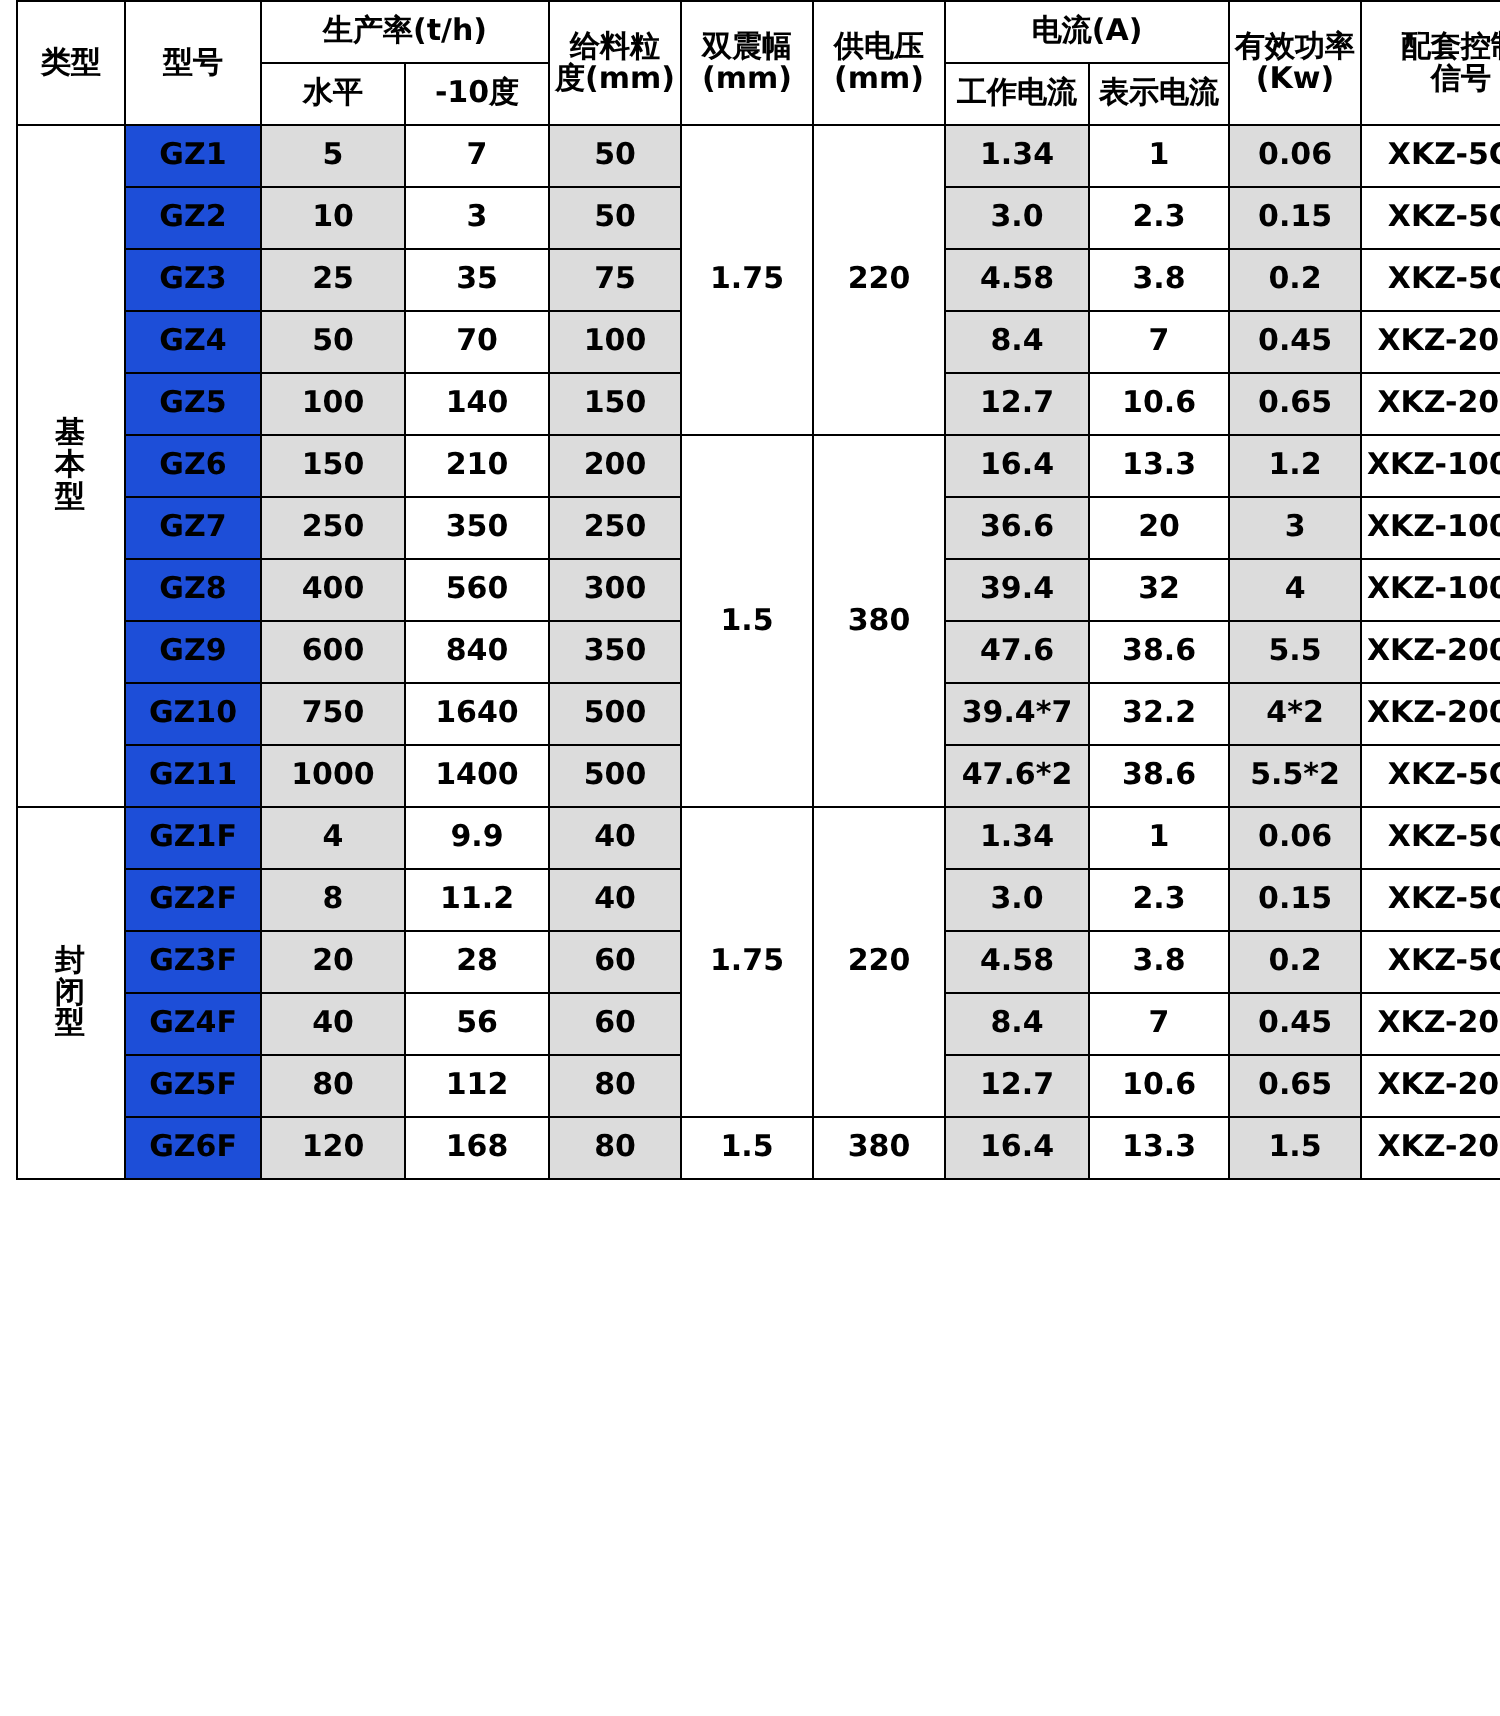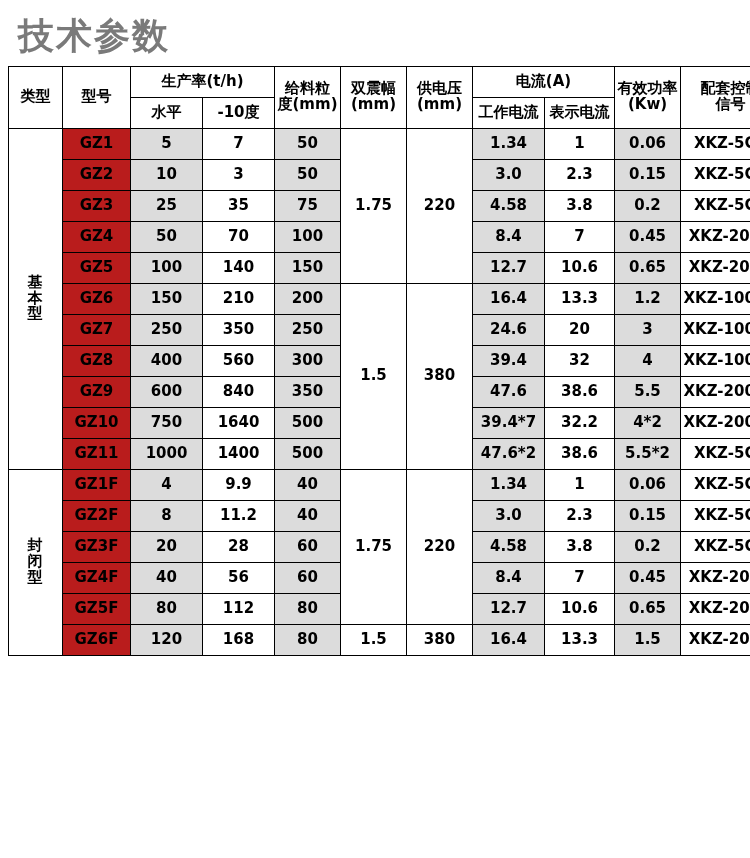--- a/index.html
+++ b/index.html
@@ -63,21 +63,21 @@
   .grp span {
     display: block;
   }
   .shade {
     background: #dcdcdc;
   }
   .white {
     background: #ffffff;
   }
   .model {
-    background: #b91c1c;
+    background: #1d4ed8;
     font-size: 17px;
   }
   .num {
     font-size: 16px;
   }
   .sig {
     font-size: 14px;
   }
   col.c-type { width: 54px; }
   col.c-model { width: 68px; }
@@ -89,21 +89,20 @@
   col.c-cur1 { width: 72px; }
   col.c-cur2 { width: 70px; }
   col.c-pow { width: 66px; }
   col.c-ctl { width: 100px; }
 </style>
 </head>
 <body>
 
 <div class="page">
 
-  <div class="title">技术参数</div>
 
   <table class="spec">
     <colgroup>
       <col class="c-type">
         <col class="c-model">
         <col class="c-h">
         <col class="c-d">
       <col class="c-feed">
         <col class="c-amp">
         <col class="c-volt">
@@ -197,21 +196,21 @@
           <td class="num shade">16.4</td>
           <td class="num white">13.3</td>
           <td class="num shade">1.2</td>
           <td class="sig">XKZ-100G3</td>
         </tr>
         <tr>
           <td class="model">GZ7</td>
           <td class="num shade">250</td>
           <td class="num white">350</td>
           <td class="num shade">250</td>
-          <td class="num shade">24.6</td>
+          <td class="num shade">36.6</td>
           <td class="num white">20</td>
           <td class="num shade">3</td>
           <td class="sig">XKZ-100G3</td>
         </tr>
         <tr>
           <td class="model">GZ8</td>
           <td class="num shade">400</td>
           <td class="num white">560</td>
           <td class="num shade">300</td>
           <td class="num shade">39.4</td>

